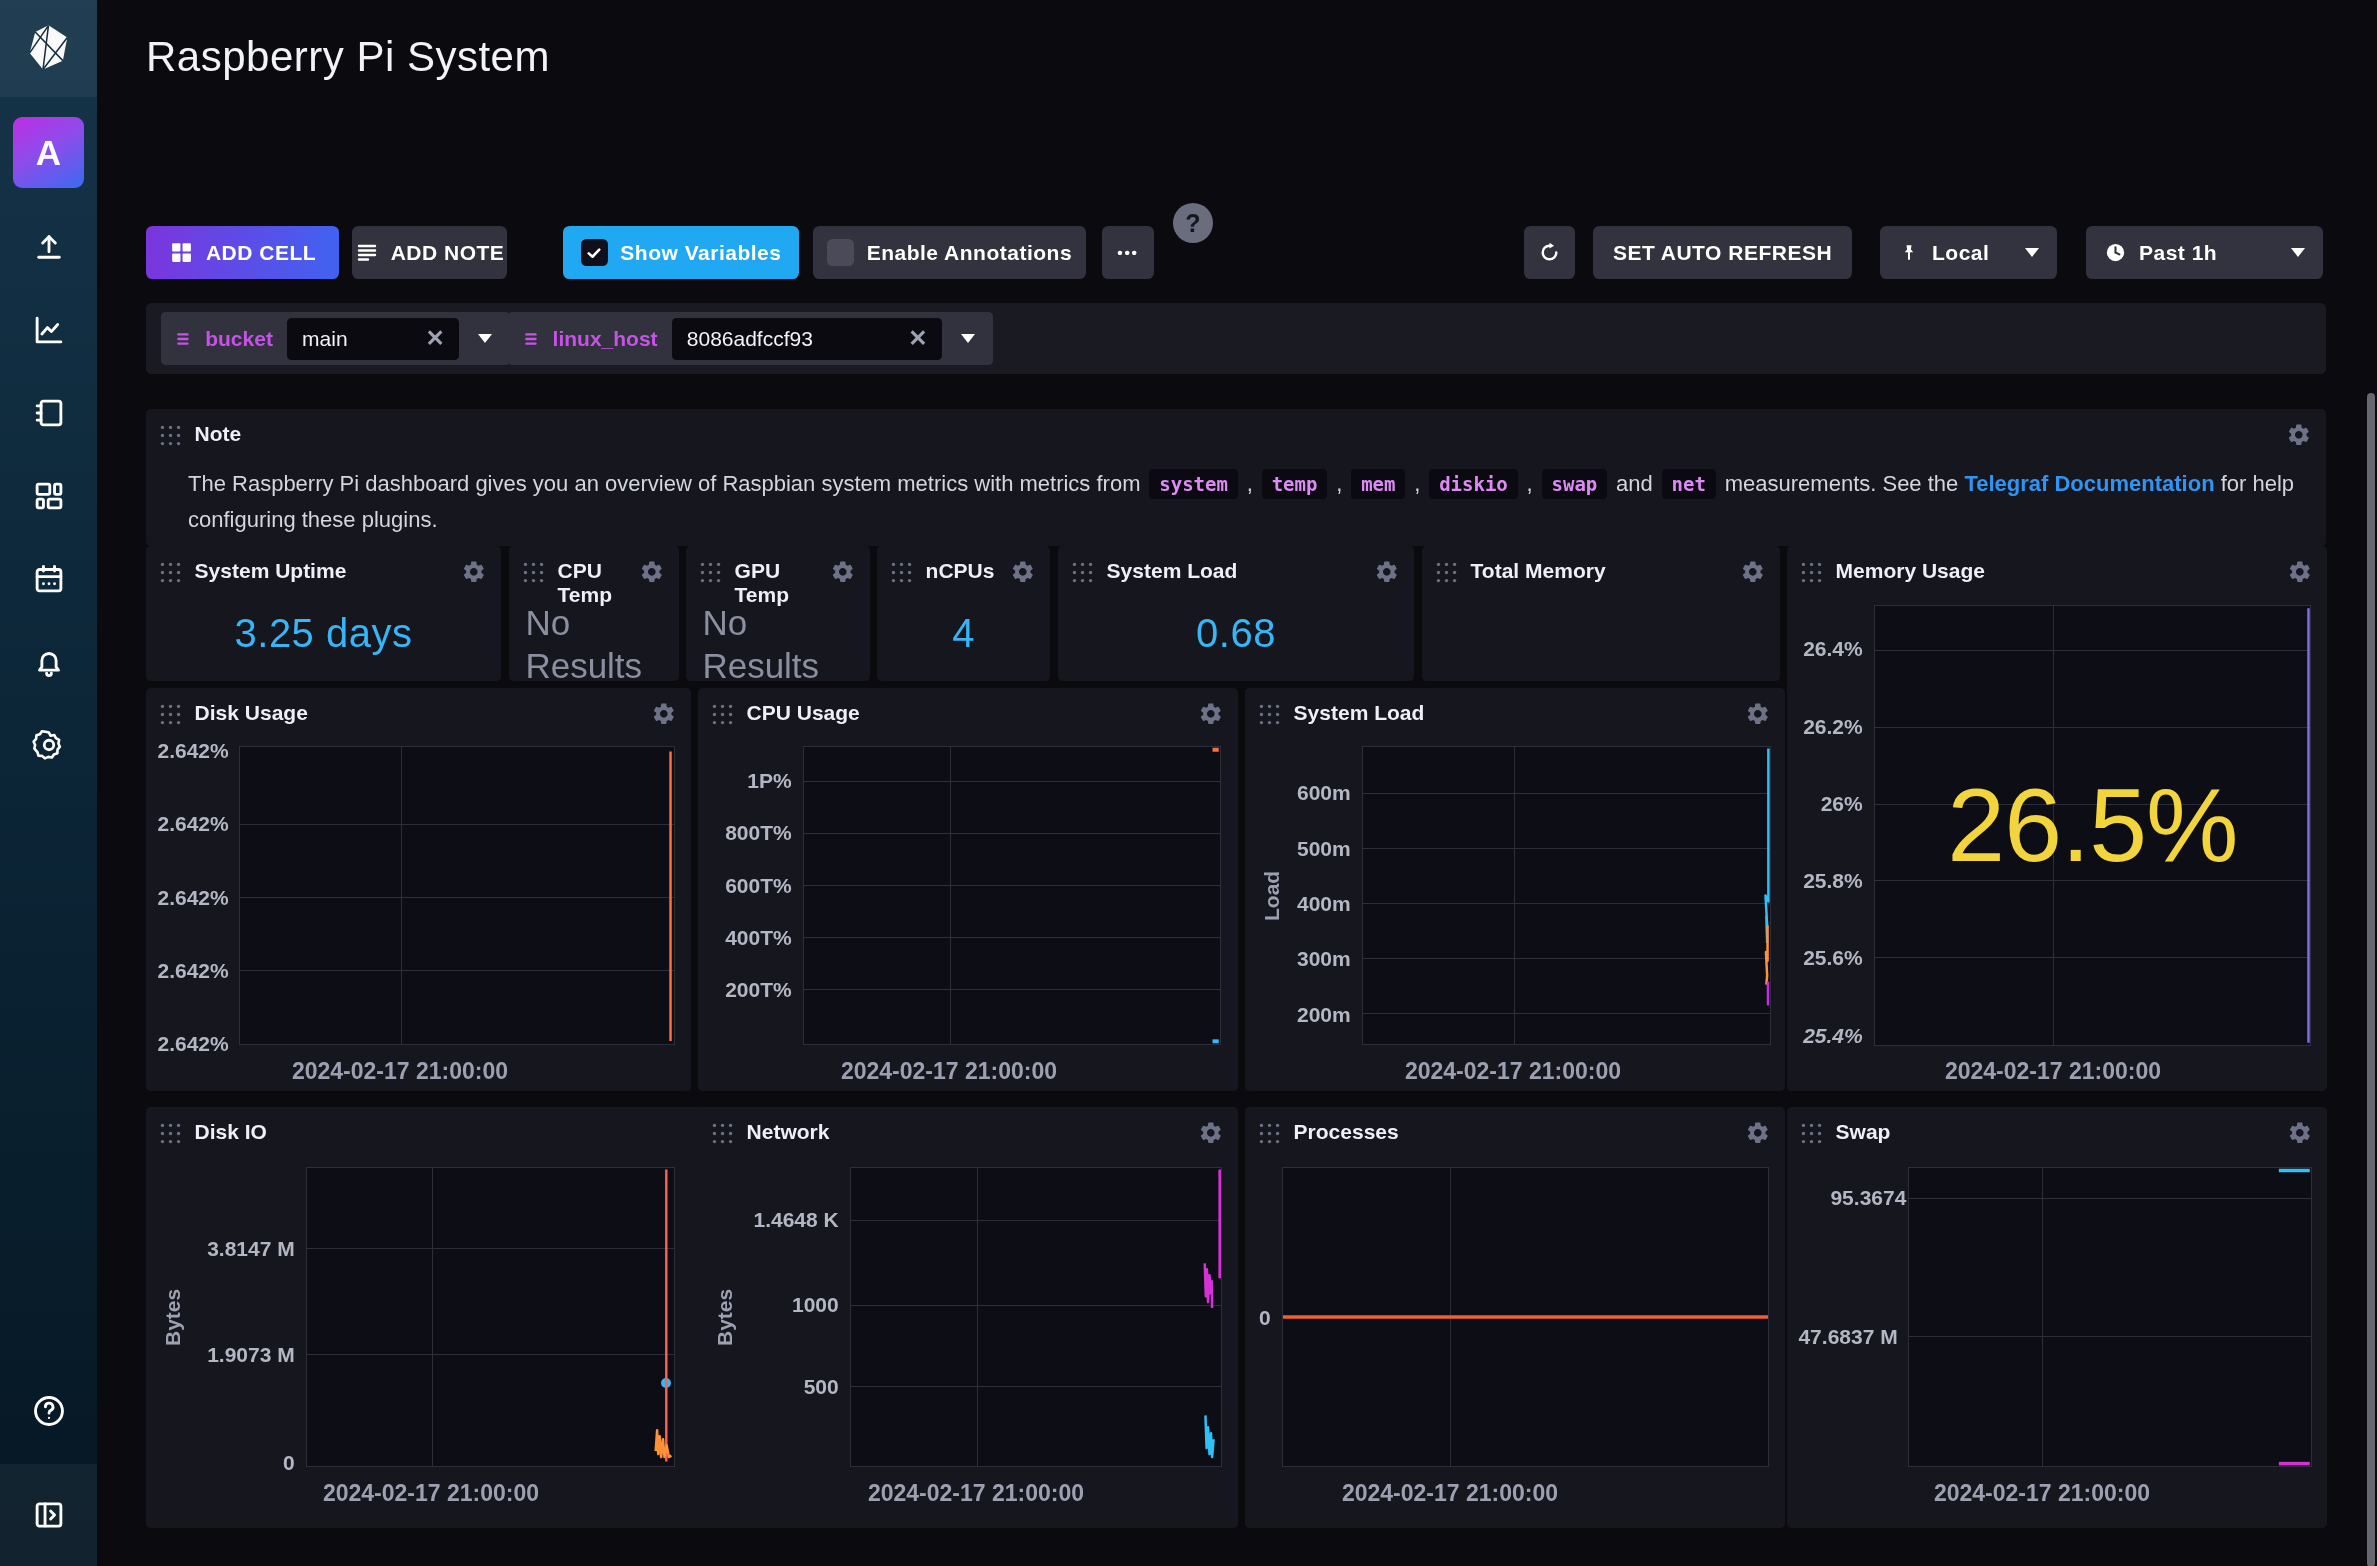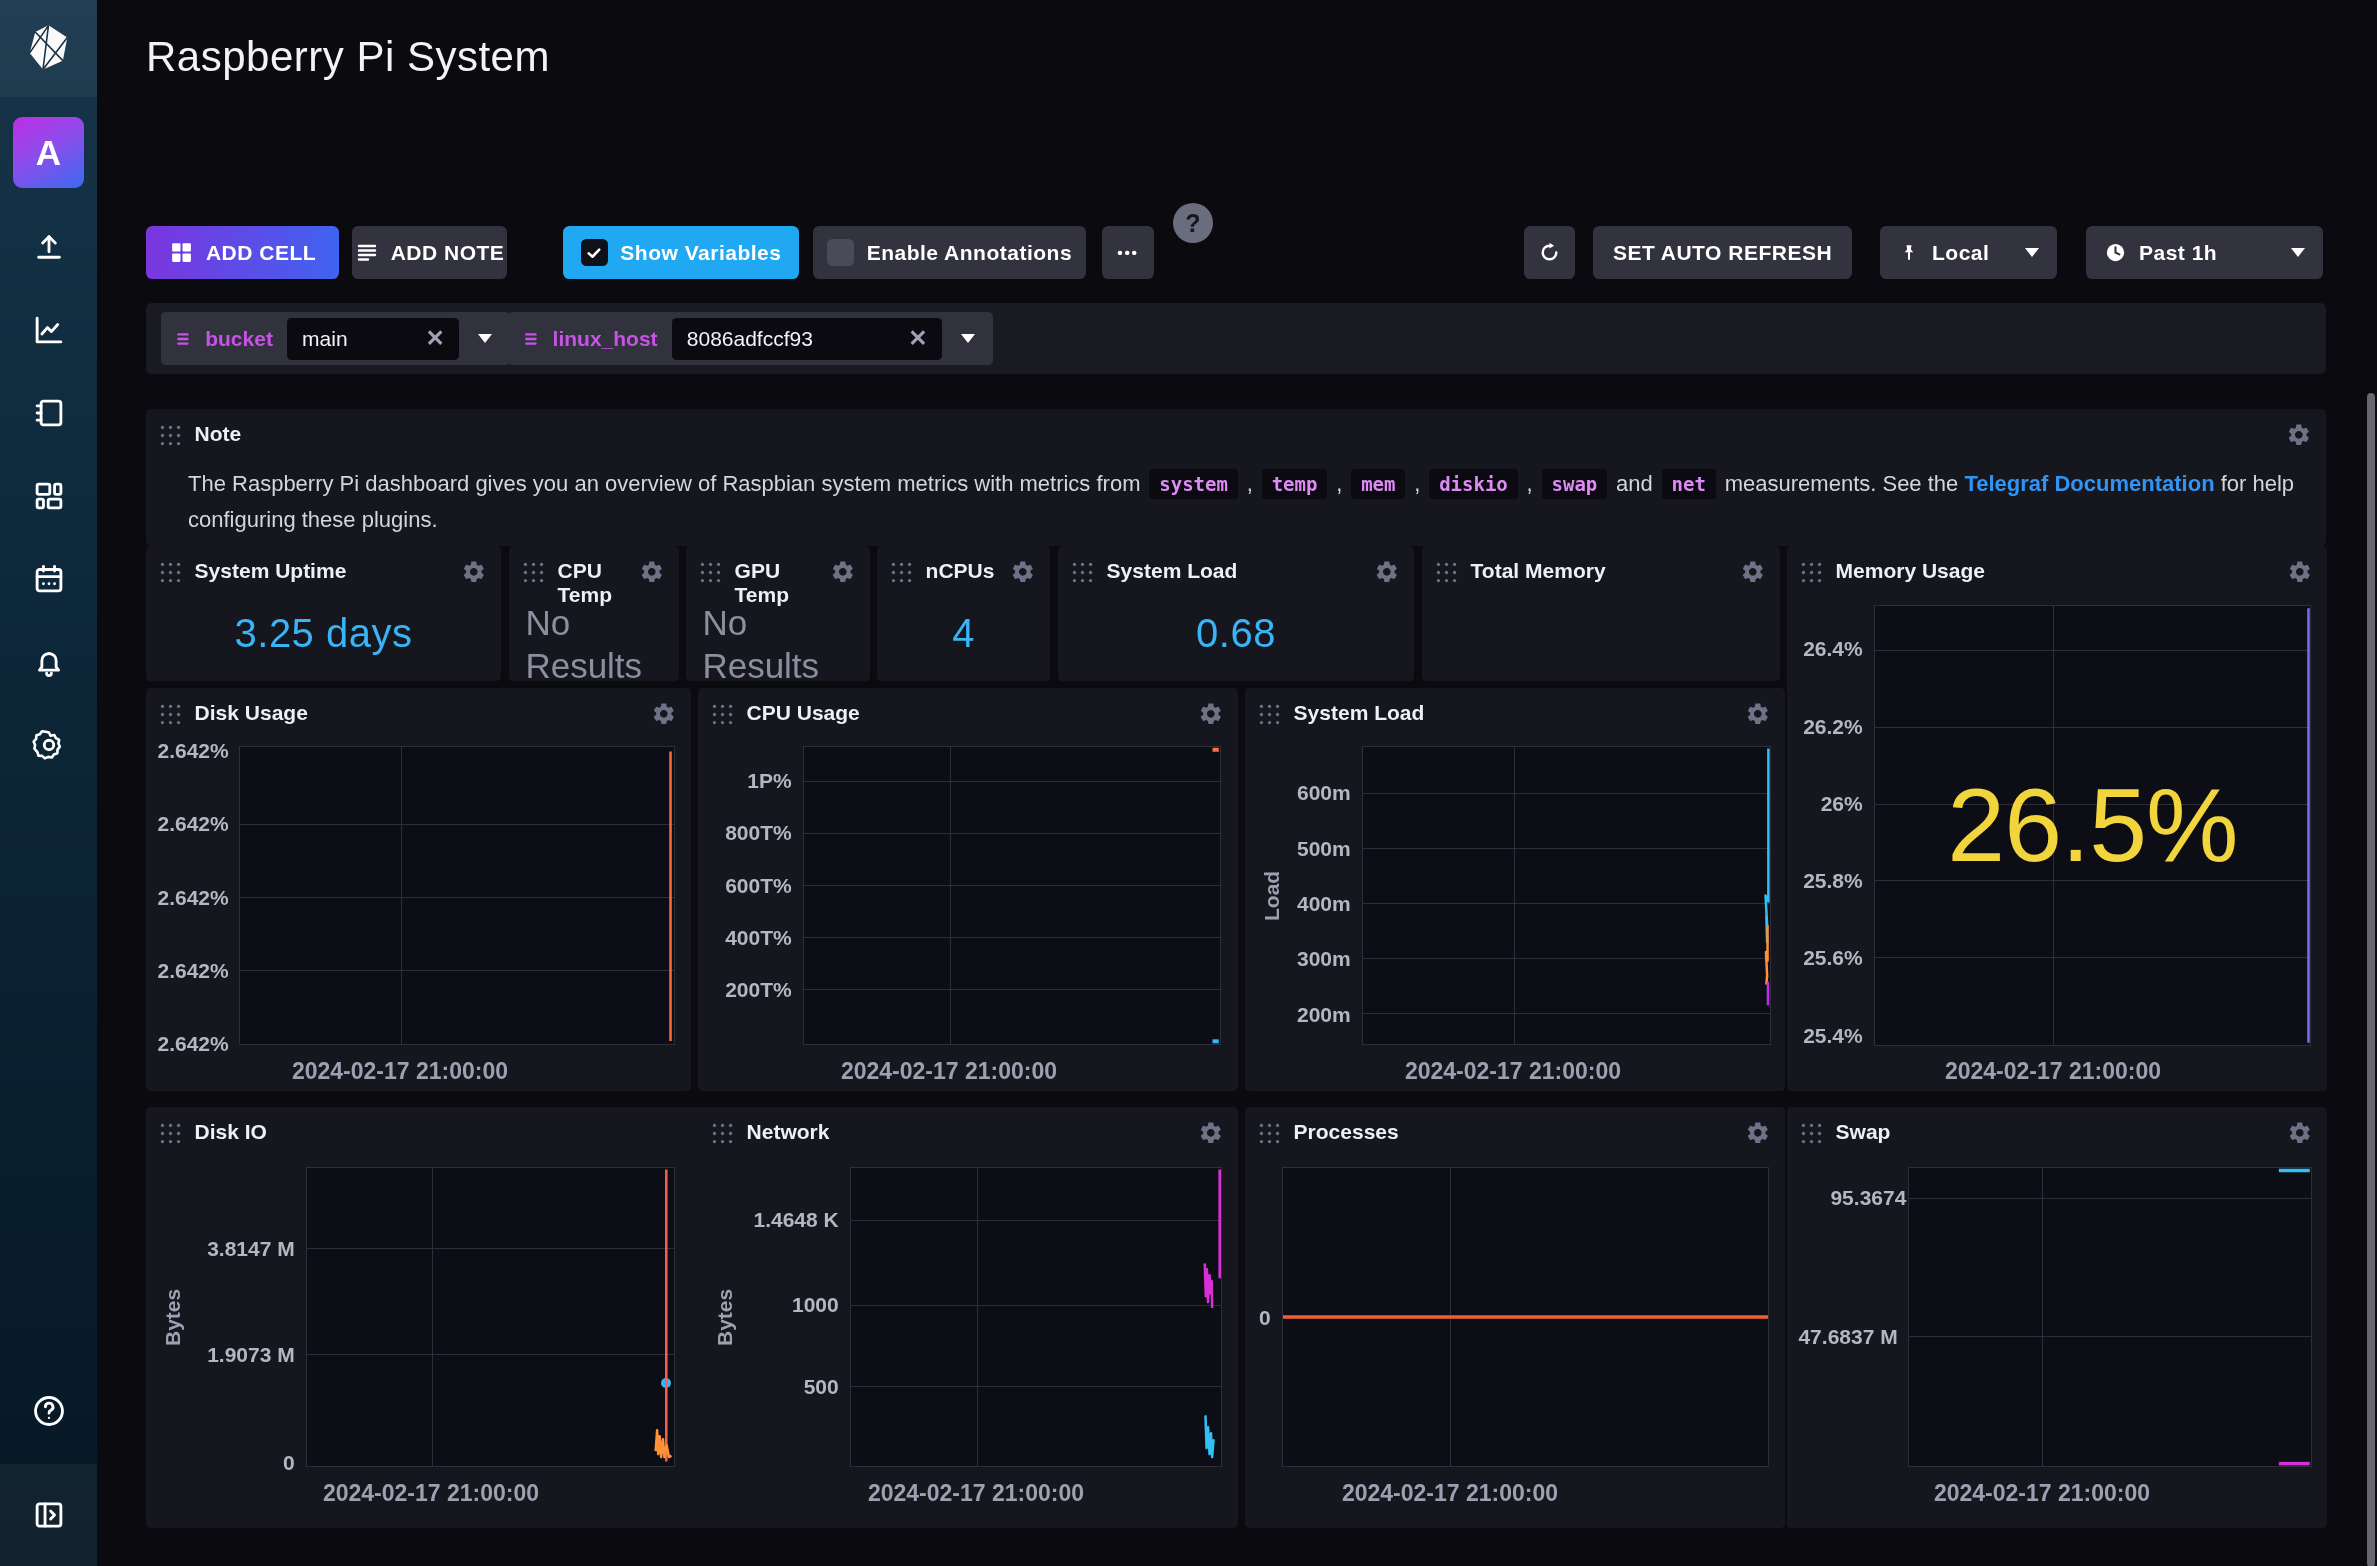--- a/index.html
+++ b/index.html
@@ -462,21 +462,21 @@
           <span class="cell-title">Memory Usage</span>
           <span class="gear"><svg width="25.6" height="25.6" viewBox="0 0 24 24">
               <path fill="#6E7287" d="M19.14 12.94c.04-.3.06-.61.06-.94 0-.32-.02-.64-.07-.94l2.03-1.58c.18-.14.23-.41.12-.61l-1.92-3.32c-.12-.22-.37-.29-.59-.22l-2.39.96c-.5-.38-1.03-.7-1.62-.94l-.36-2.54c-.04-.24-.24-.41-.48-.41h-3.84c-.24 0-.43.17-.47.41l-.36 2.54c-.59.24-1.13.57-1.62.94l-2.39-.96c-.22-.08-.47 0-.59.22L2.74 8.87c-.12.21-.08.47.12.61l2.03 1.58c-.05.3-.09.63-.09.94s.02.64.07.94l-2.03 1.58c-.18.14-.23.41-.12.61l1.92 3.32c.12.22.37.29.59.22l2.39-.96c.5.38 1.03.7 1.62.94l.36 2.54c.05.24.24.41.48.41h3.84c.24 0 .44-.17.47-.41l.36-2.54c.59-.24 1.13-.56 1.62-.94l2.39.96c.22.08.47 0 .59-.22l1.92-3.32c.12-.22.07-.47-.12-.61l-2.01-1.58zM12 15.6c-1.98 0-3.6-1.62-3.6-3.6s1.62-3.6 3.6-3.6 3.6 1.62 3.6 3.6-1.62 3.6-3.6 3.6z"></path>
             </svg></span>
         </div>
         <div class="ytick" style="left: 3.7px; width: 72px; top: 91px;">26.4%</div>
         <div class="ytick" style="left: 3.7px; width: 72px; top: 169px;">26.2%</div>
         <div class="ytick" style="left: 3.7px; width: 72px; top: 246px;">26%</div>
         <div class="ytick" style="left: 3.7px; width: 72px; top: 323px;">25.8%</div>
         <div class="ytick" style="left: 3.7px; width: 72px; top: 400px;">25.6%</div>
-        <div class="ytick" style="left: 3.7px; width: 72px; top: 478px;">25.4%</div>
+        <div class="ytick" style="left: 3.7px; width: 72px; top: 478px; font-style: italic;">25.4%</div>
         <div class="plot" style="left: 87px; top: 59px; width: 437px; height: 441px;">
           <div class="hgrid" style="top: 10%;"></div>
           <div class="hgrid" style="top: 27.5%;"></div>
           <div class="hgrid" style="top: 45%;"></div>
           <div class="hgrid" style="top: 62.5%;"></div>
           <div class="hgrid" style="top: 80%;"></div>
           <div class="vgrid" style="left: 41%;"></div>
           <svg viewBox="0 0 100 100" preserveAspectRatio="none">
             <polyline points="99.65,0.5 99.65,99.5" fill="none" stroke="#7F6AF0" stroke-width="2.5" vector-effect="non-scaling-stroke" stroke-linejoin="round"></polyline>
           </svg>

